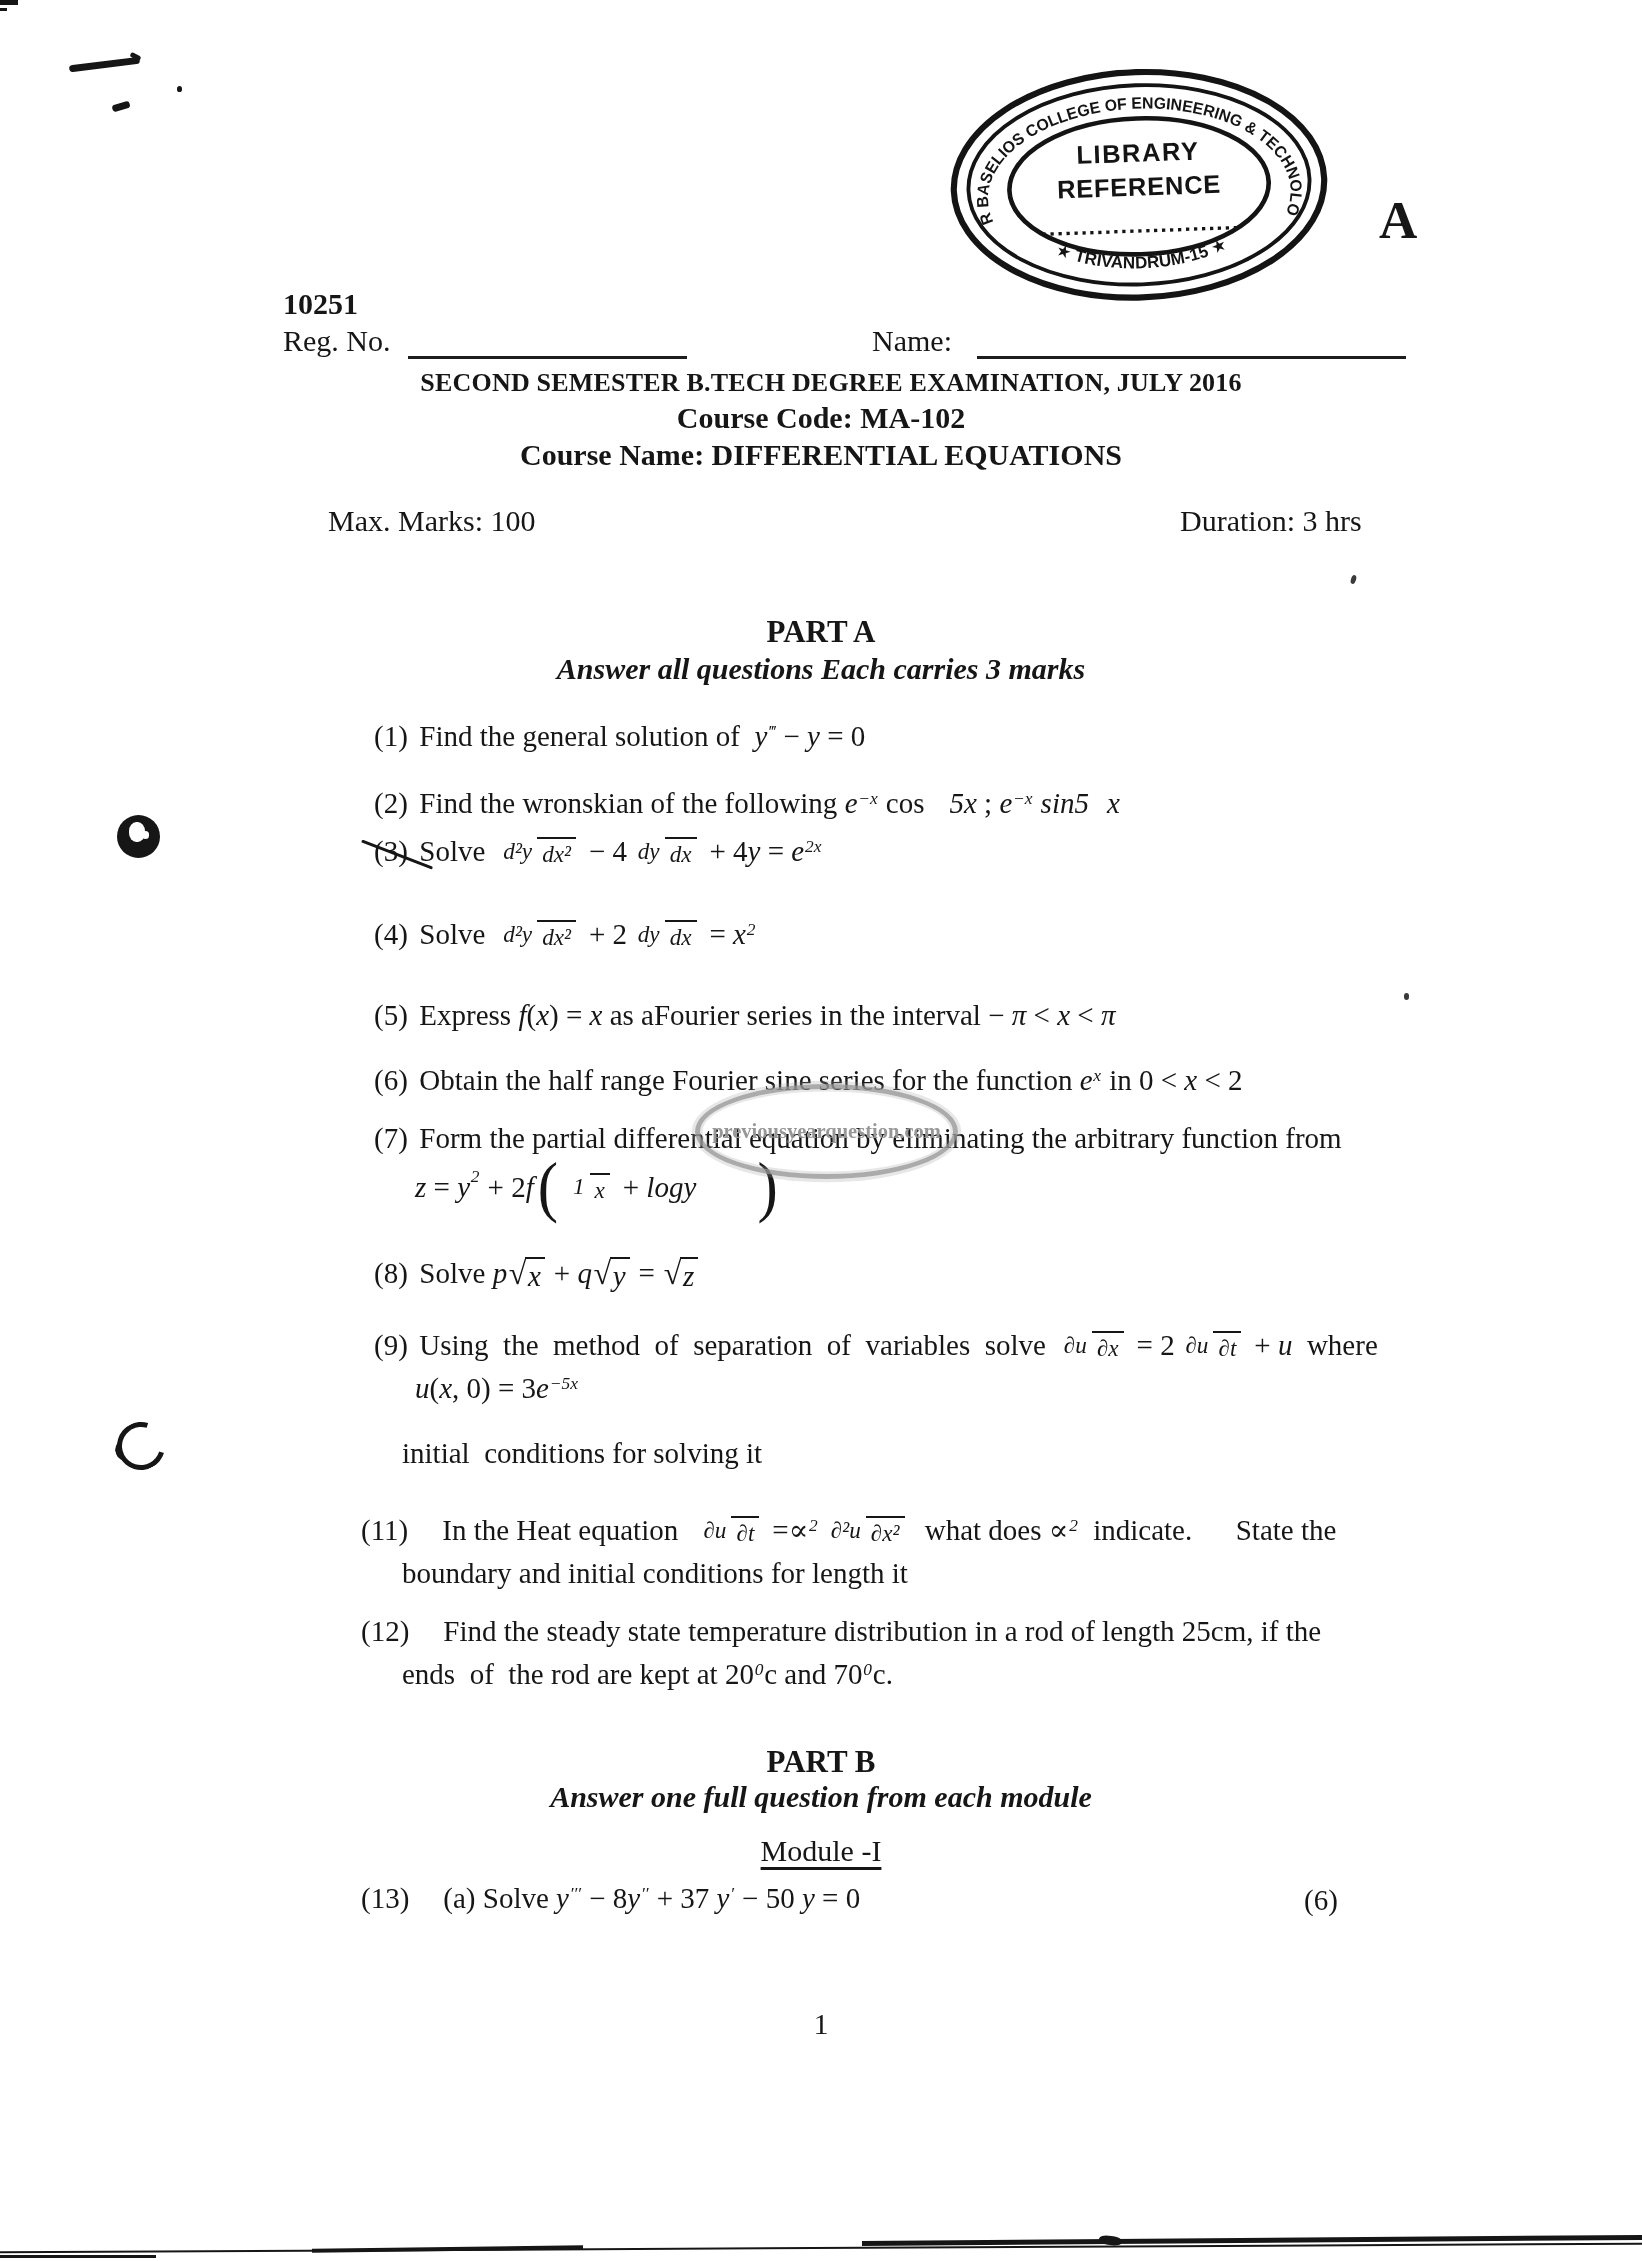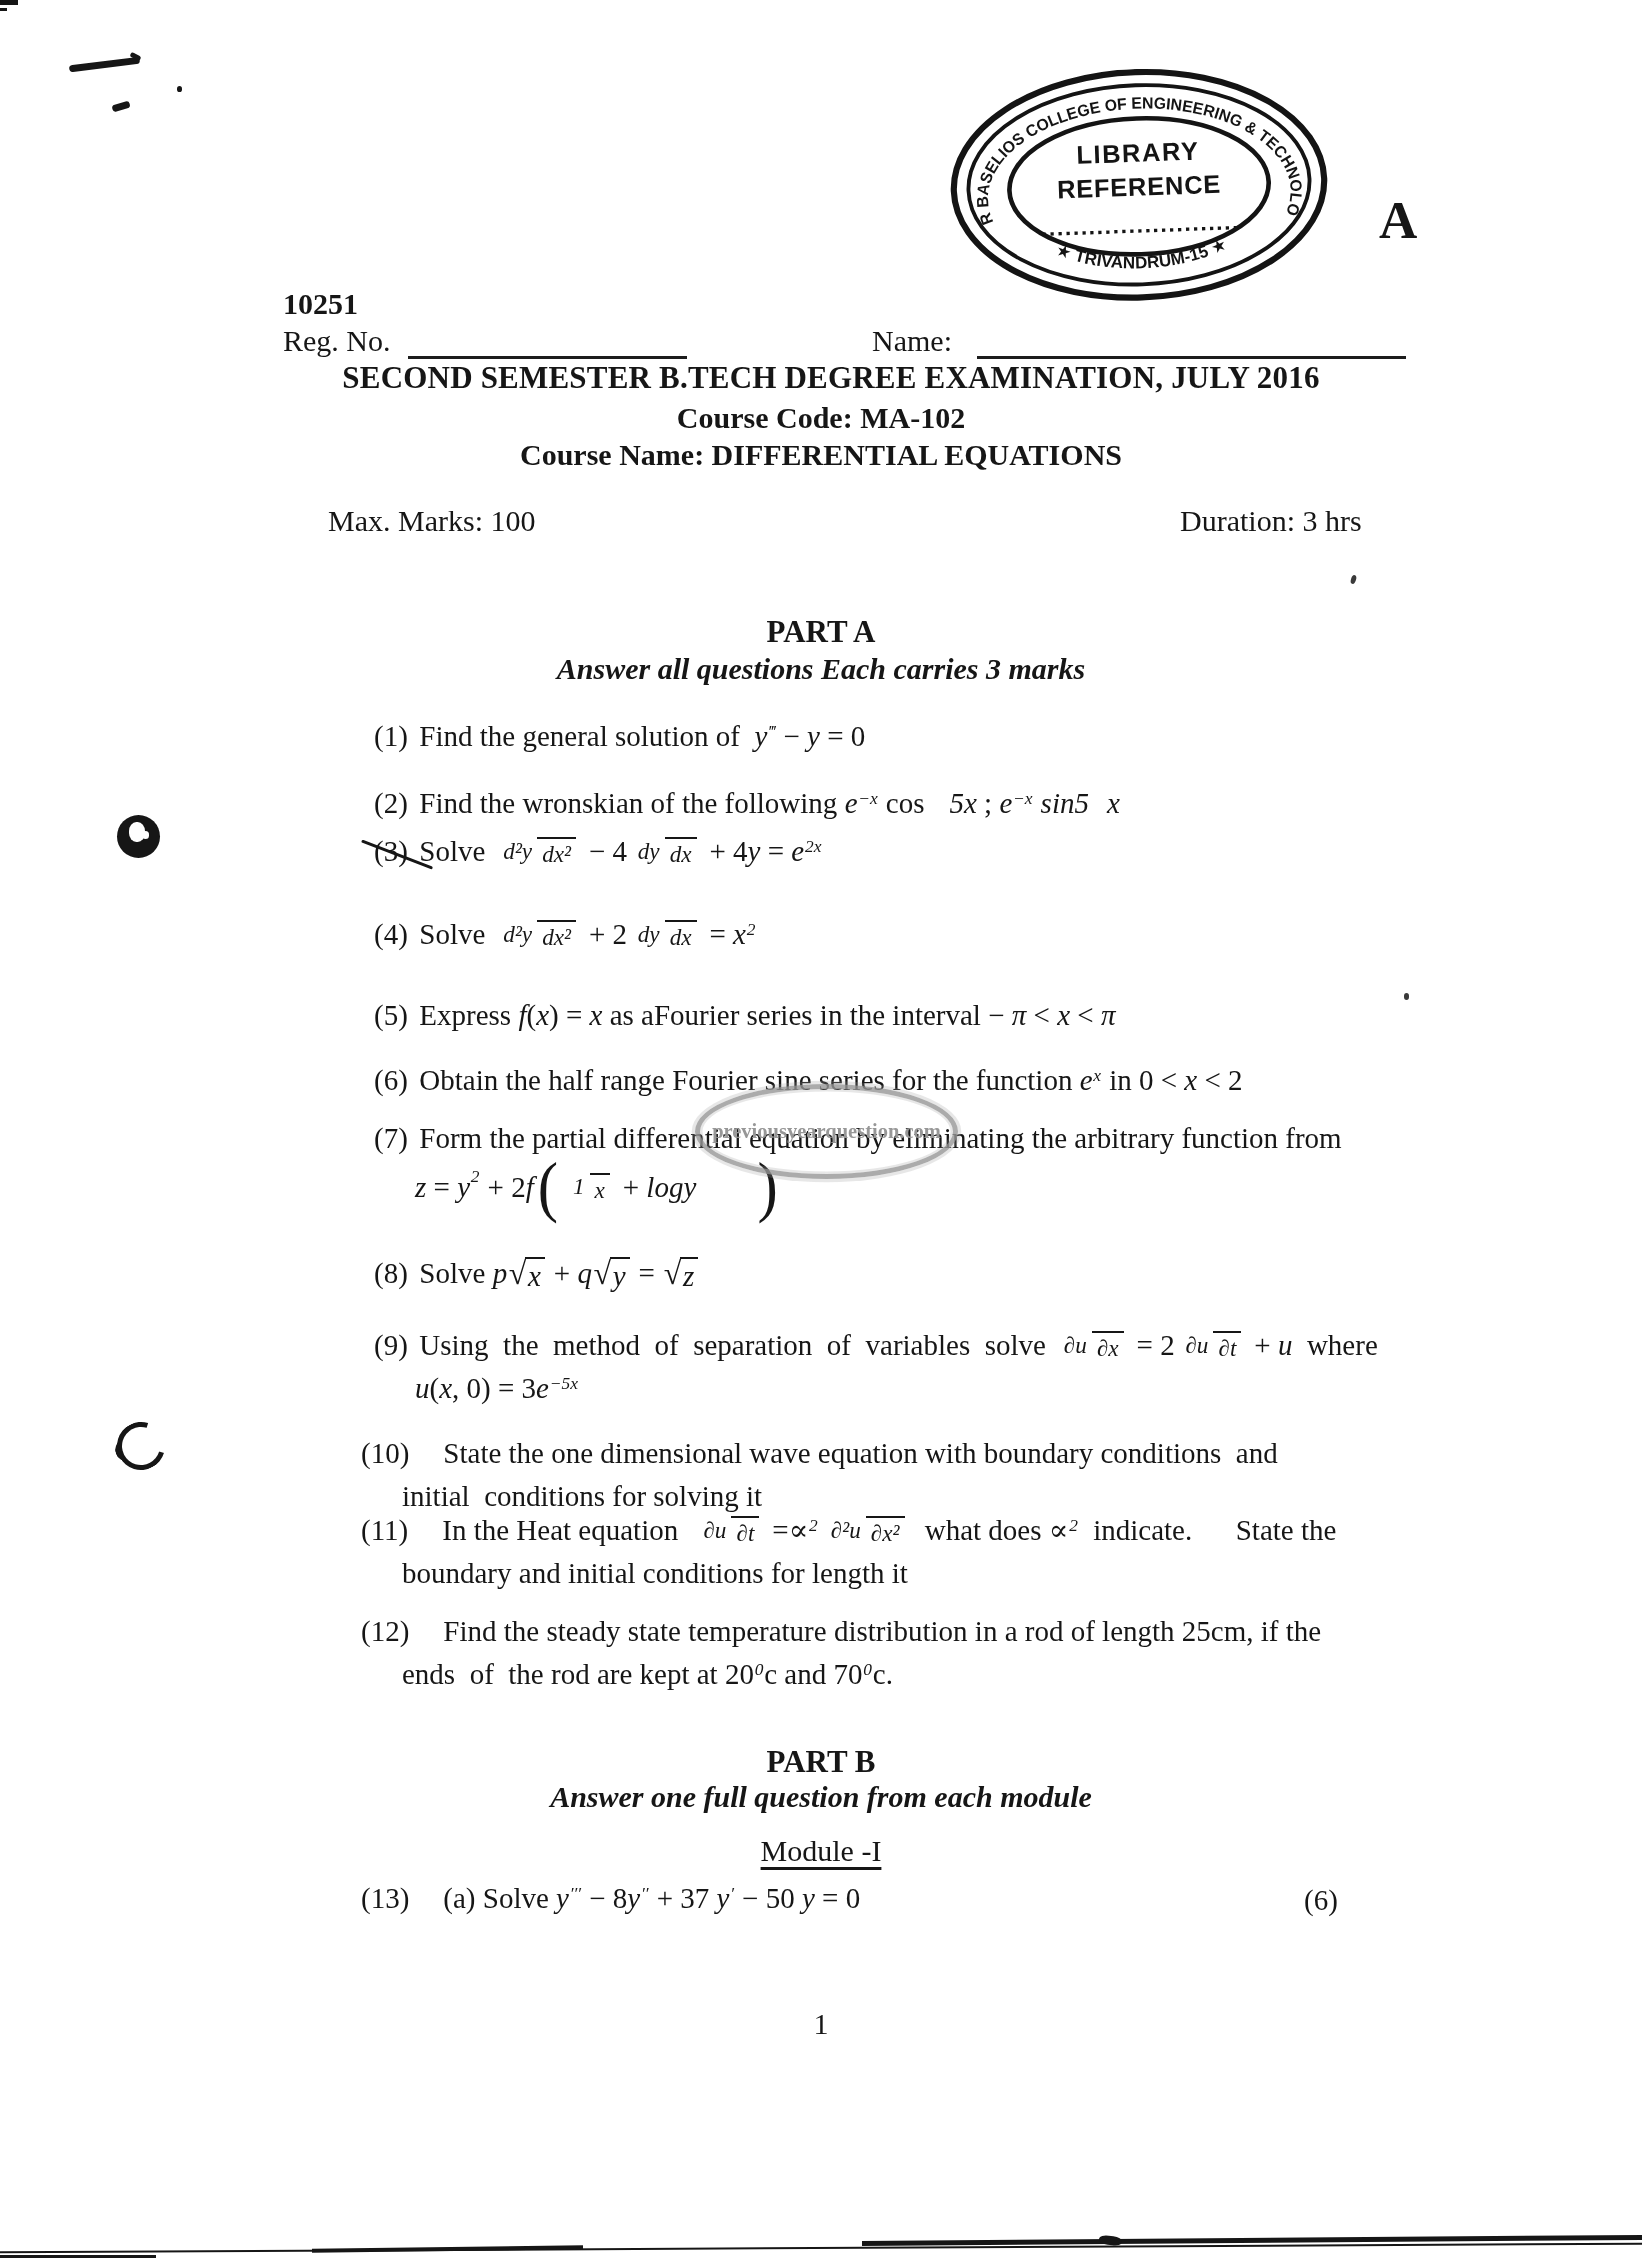--- a/index.html
+++ b/index.html
@@ -10,21 +10,21 @@
   .ctr{left:0;right:0;text-align:center;}
   .b{font-weight:bold;}
   .bi{font-weight:bold;font-style:italic;}
 
   
   #doc-number{left:283px;top:287px;font-size:30px;font-weight:bold;}
   #reg-label{left:283px;top:324px;font-size:30px;}
   #reg-line{left:408px;top:328px;width:279px;height:28px;border-bottom:3.3px solid #1d1d1d;}
   #name-label{left:872px;top:324px;font-size:30px;}
   #name-line{left:977px;top:328px;width:429px;height:28px;border-bottom:3.3px solid #1d1d1d;}
-  #exam-title{top:360px;font-size:31px;letter-spacing:0.2px;padding-left:20px;}
+  #exam-title{top:368px;font-size:26px;letter-spacing:0.2px;padding-left:20px;}
   #course-code{top:401px;font-size:30px;}
   #course-name{top:438px;font-size:30px;}
   #max-marks{left:328px;top:504px;font-size:30px;}
   #duration{left:1180px;top:504px;font-size:30px;}
 
   
   #part-a-title{top:614px;font-size:31px;}
   #part-a-sub{top:652px;font-size:30px;}
   #part-b-title{top:1744px;font-size:31px;}
   #part-b-sub{top:1780px;font-size:30px;}
@@ -169,21 +169,20 @@
       <div class="qline qcont"><span class="si">z</span><span class="st"> = </span><span class="si">y</span><span class="ssup">2</span><span class="st"> + 2</span><span class="si">f</span><span class="bigp">(</span><span class="frac"><span class="fn">1</span><span class="fd">x</span></span><span class="st"> + </span><span class="si">logy</span><span class="sgap" style="width: 57px;"></span><span class="bigp">)</span></div>
     </div>
   <div class="q q7">
       <div class="qline"><span class="qnum">(8)</span><span class="st">Solve </span><span class="si">p</span><span class="sqrt"><span class="sqs">√</span><span class="rad">x</span></span><span class="st"> + </span><span class="si">q</span><span class="sqrt"><span class="sqs">√</span><span class="rad">y</span></span><span class="st"> = </span><span class="sqrt"><span class="sqs">√</span><span class="rad">z</span></span></div>
     </div>
   <div class="q q8">
       <div class="qline"><span class="qnum">(9)</span><span class="st">Using  the  method  of  separation  of  variables  solve </span><span class="frac"><span class="fn">∂u</span><span class="fd">∂x</span></span><span class="st"> = 2</span><span class="frac"><span class="fn">∂u</span><span class="fd">∂t</span></span><span class="st"> + </span><span class="si">u</span><span class="st">  where</span></div>
       <div class="qline qcont"><span class="si">u</span><span class="st">(</span><span class="si">x</span><span class="st">, 0) = 3</span><span class="si">e</span><span class="ssup">−5x</span></div>
     </div>
   <div class="q q9">
-      <div class="qline"><span class="qnum wide">(10)</span><span class="st">State the one dimensional wave equation with boundary conditions  and</span></div>
       <div class="qline qcont"><span class="st">initial  conditions for solving it</span></div>
     </div>
   <div class="q q10">
       <div class="qline"><span class="qnum wide">(11)</span><span class="st">In the Heat equation  </span><span class="frac"><span class="fn">∂u</span><span class="fd">∂t</span></span><span class="st"> =∝</span><span class="ssup">2</span><span class="sgap" style="width: 1.6px;"></span><span class="frac"><span class="fn">∂²u</span><span class="fd">∂x²</span></span><span class="st">  what does ∝</span><span class="ssup">2</span><span class="st">  indicate.      State the</span></div>
       <div class="qline qcont"><span class="st">boundary and initial conditions for length it</span></div>
     </div>
   <div class="q q11">
       <div class="qline"><span class="qnum wide">(12)</span><span class="st">Find the steady state temperature distribution in a rod of length 25cm, if the</span></div>
       <div class="qline qcont"><span class="st">ends  of  the rod are kept at 20</span><span class="ssup">0</span><span class="st">c and 70</span><span class="ssup">0</span><span class="st">c.</span></div>
     </div>

